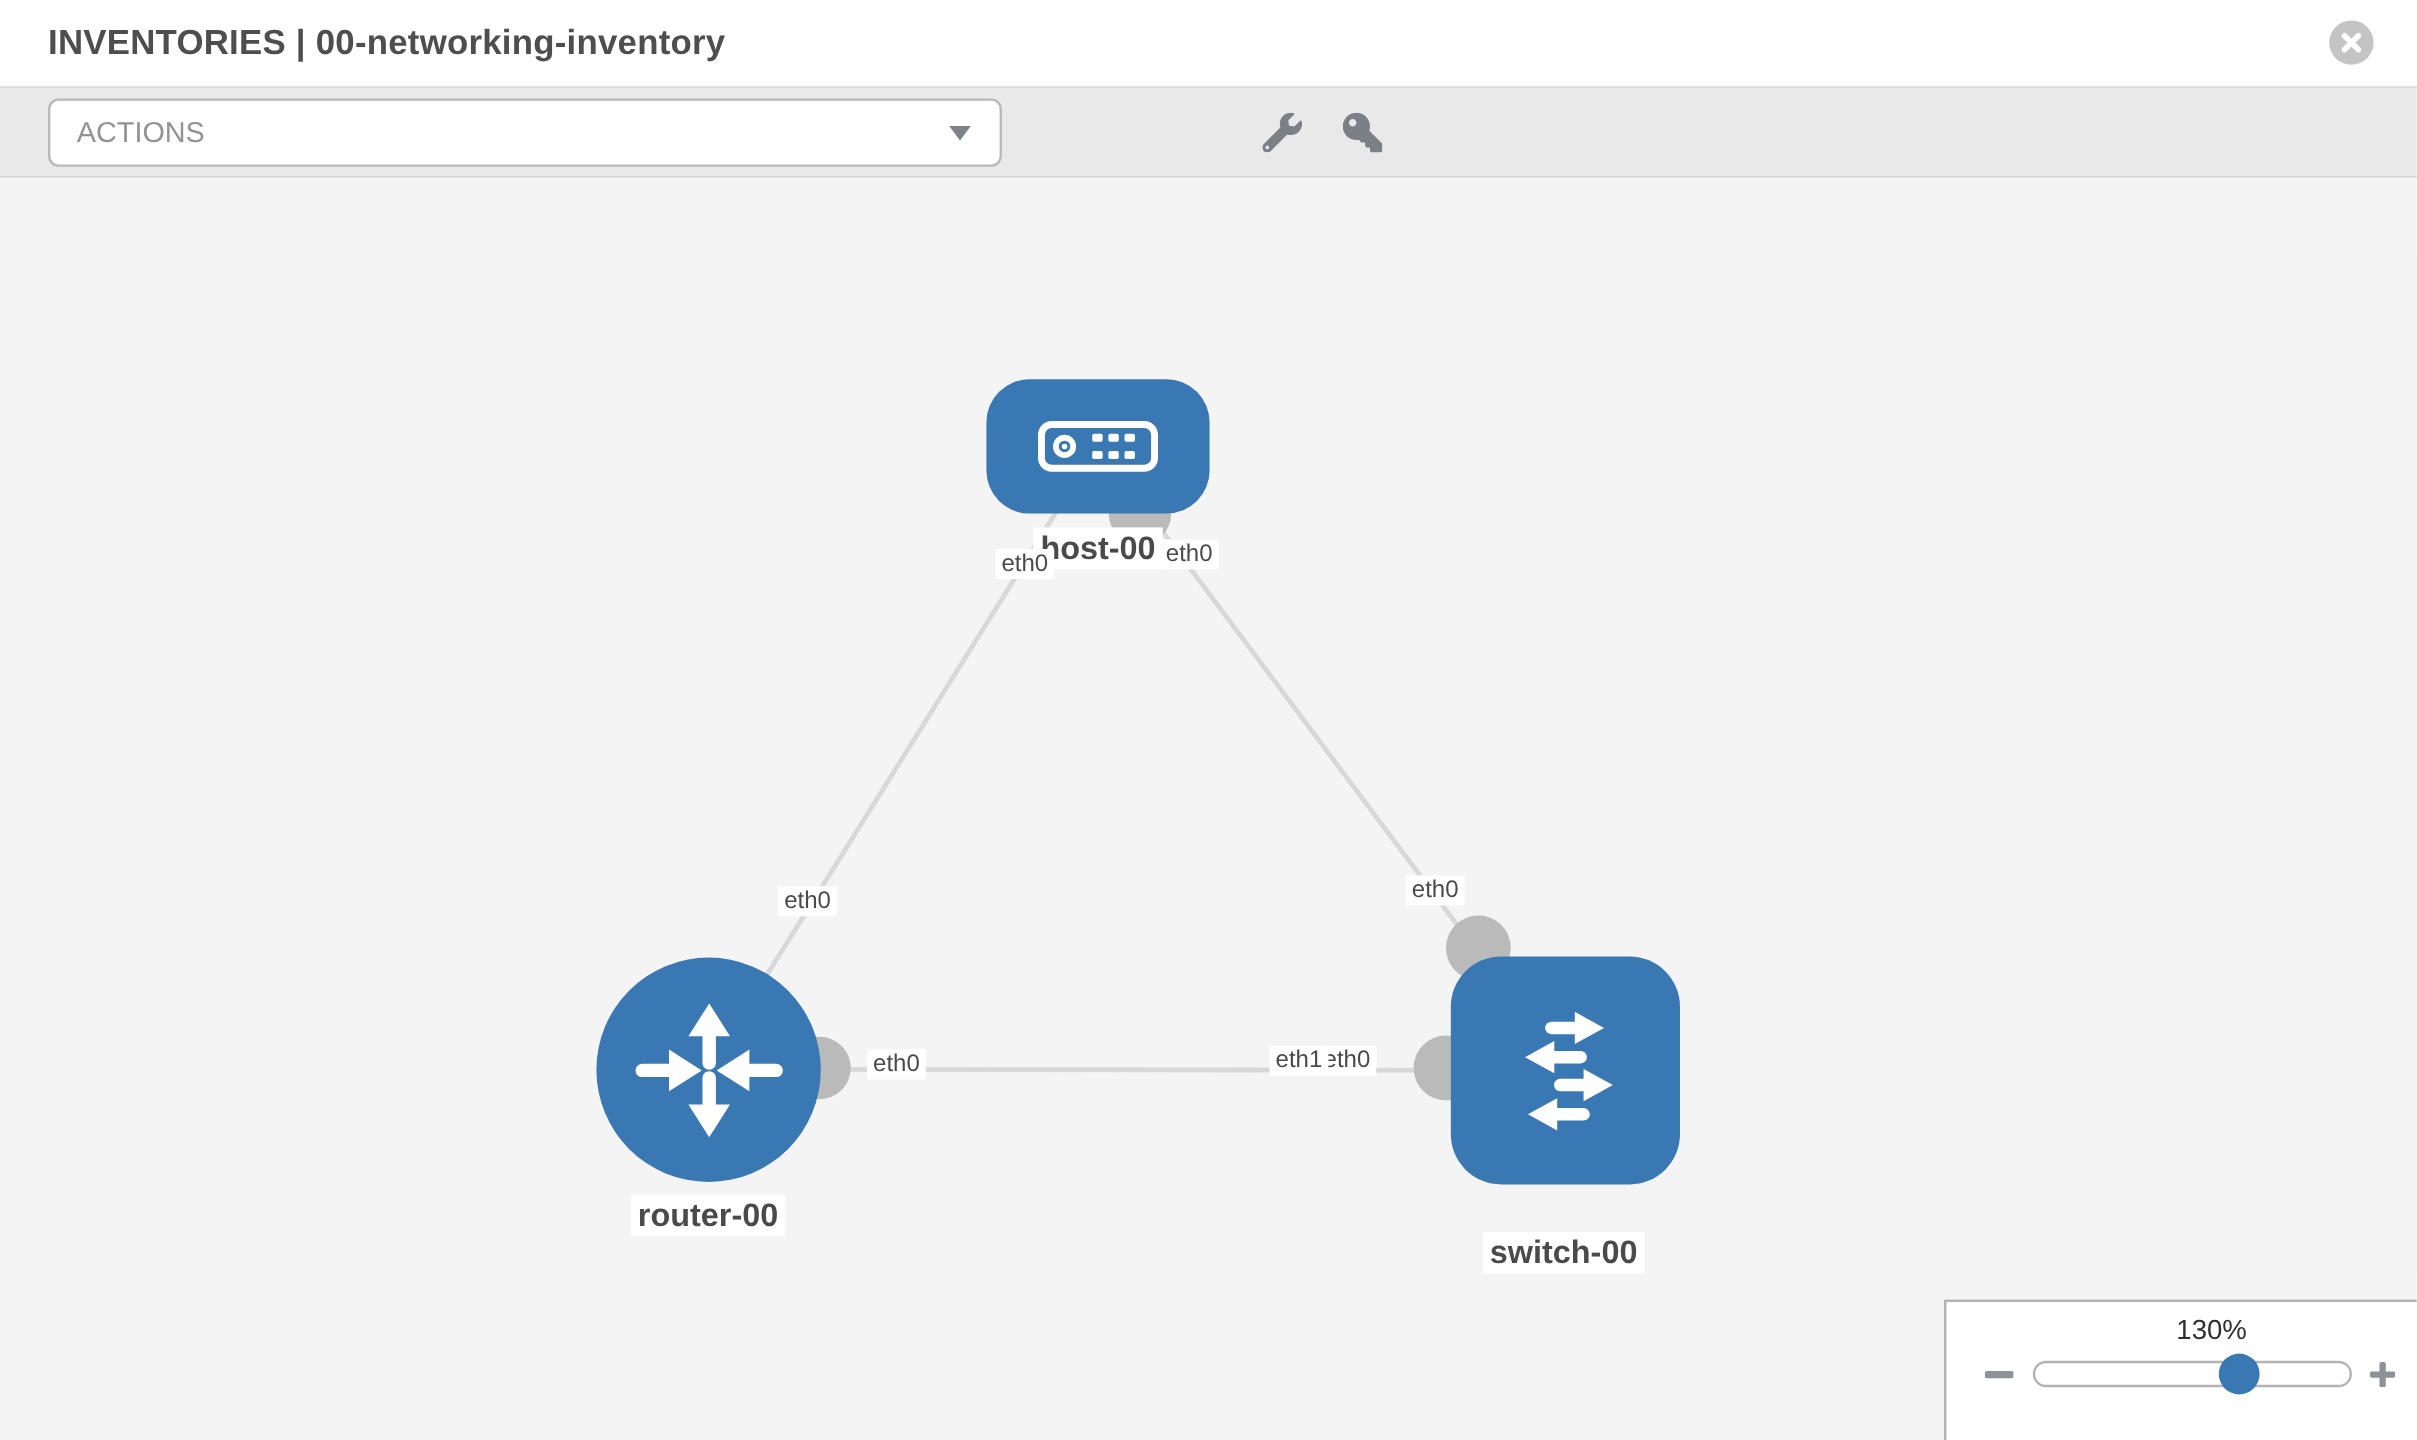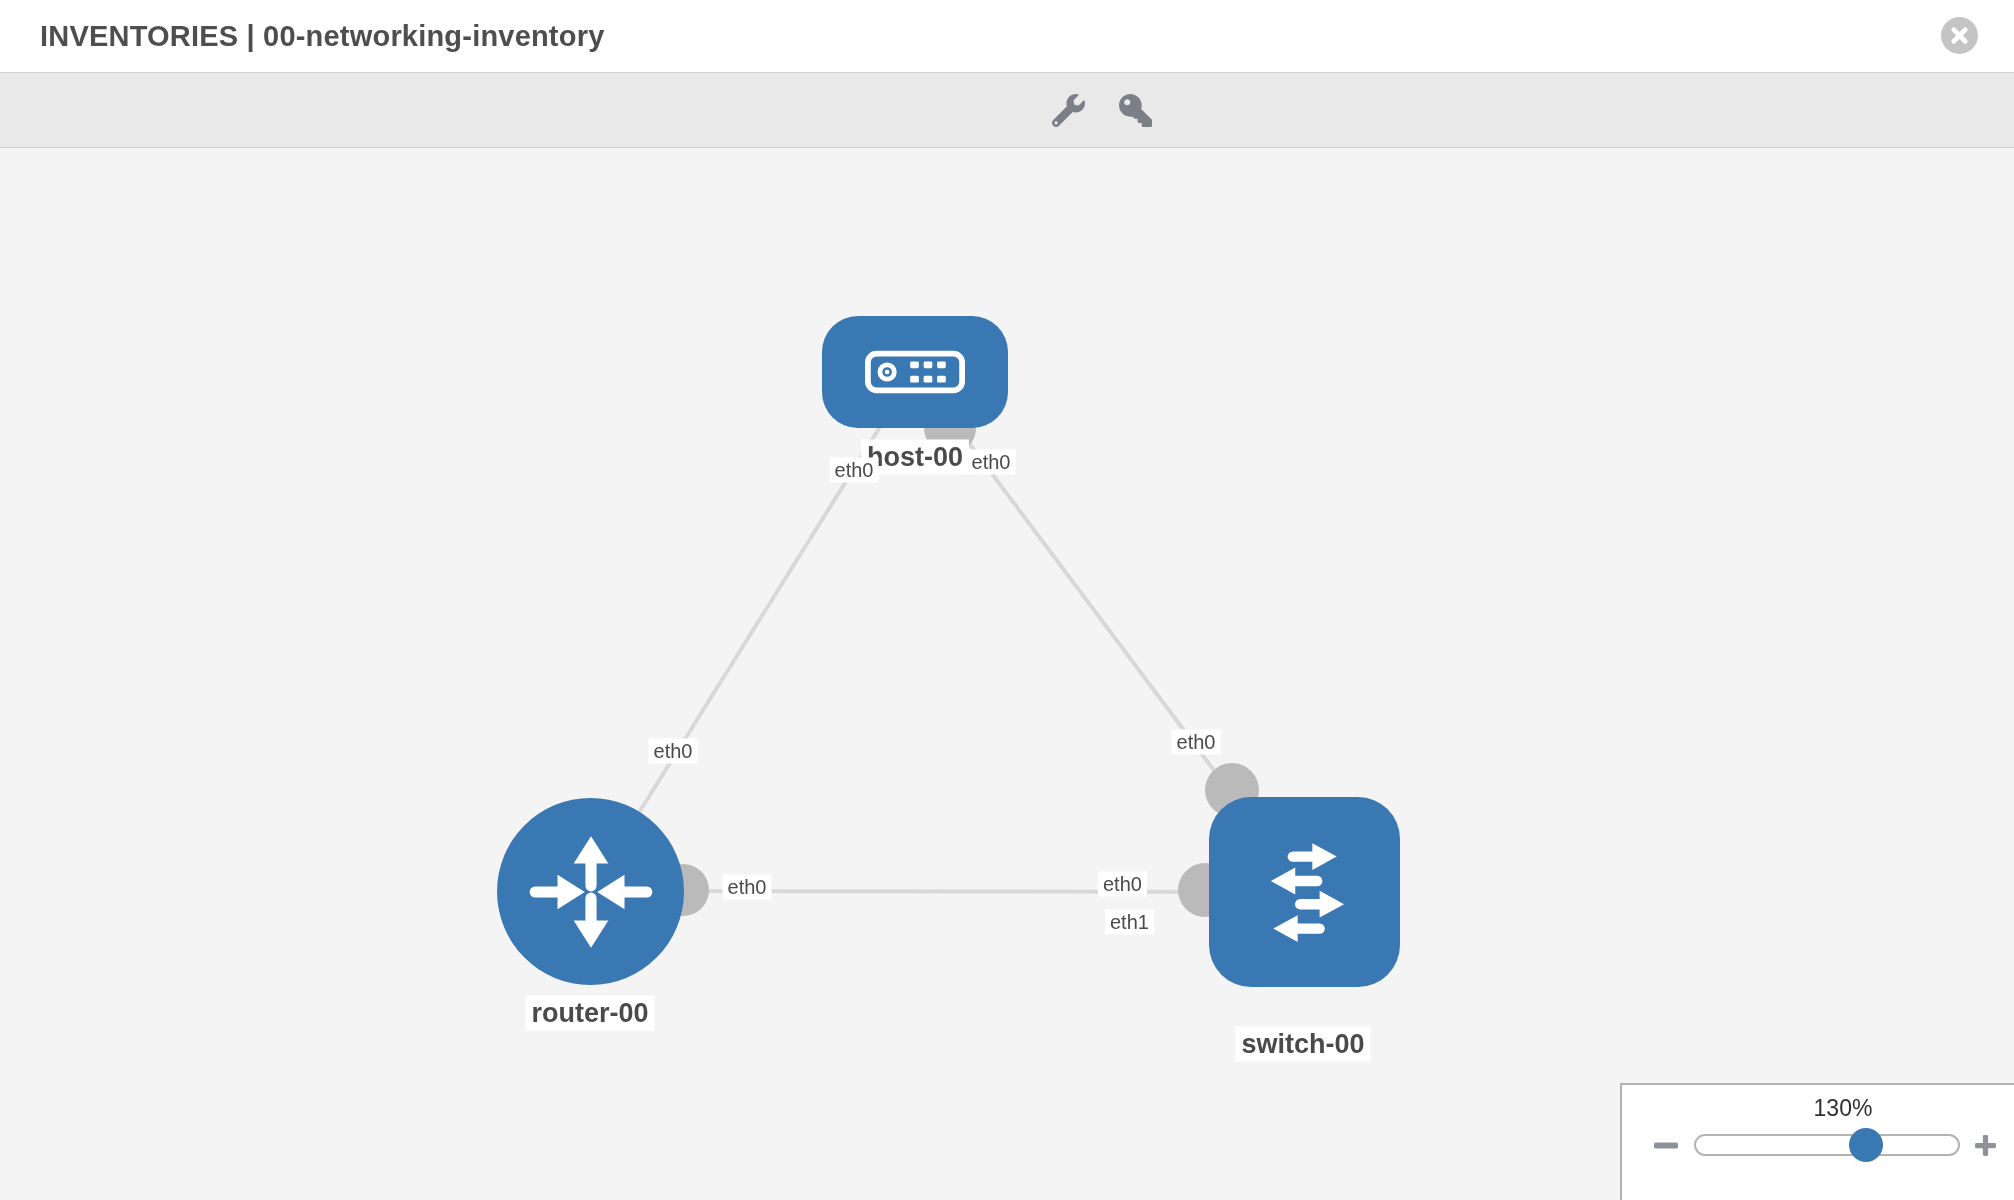--- a/index.html
+++ b/index.html
@@ -68,20 +68,24 @@
   <div class="page-title">INVENTORIES | 00-networking-inventory</div>
   <button class="close-btn">
     <svg width="19" height="19" viewBox="0 0 20 20">
       <line x1="4" y1="4" x2="16" y2="16" stroke="#fff" stroke-width="5" stroke-linecap="round"></line>
       <line x1="16" y1="4" x2="4" y2="16" stroke="#fff" stroke-width="5" stroke-linecap="round"></line>
     </svg>
   </button>
 </div>
 
 <div class="toolbar">
+  <div class="select-box actions-box">
+    <span class="sel-label">ACTIONS</span>
+    <span class="caret"></span>
+  </div>
 
   <button class="tool-icon-btn wrench-btn">
     <svg width="33" height="33" viewBox="0 0 512 512">
       <path fill="#7b8086" d="M507.73 109.1c-2.24-9.03-13.54-12.09-20.12-5.51l-74.36 74.36-67.88-11.31-11.31-67.88 74.36-74.36c6.62-6.62 3.43-17.9-5.66-20.16-47.38-11.74-99.55.91-136.58 37.93-39.64 39.64-50.55 97.1-34.05 147.2L18.74 402.76c-24.99 24.99-24.99 65.51 0 90.5 24.99 24.99 65.51 24.99 90.5 0l213.21-213.21c50.12 16.71 107.47 5.68 147.37-34.22 37.07-37.07 49.7-89.32 37.91-136.73zM64 472c-13.25 0-24-10.75-24-24 0-13.26 10.75-24 24-24s24 10.74 24 24c0 13.25-10.75 24-24 24z"></path>
     </svg>
   </button>
 
   <button class="tool-icon-btn key-btn">
     <svg width="33" height="33" viewBox="0 0 512 512">
       <g transform="scale(-1,1) translate(-512,0)">
@@ -151,21 +155,21 @@
   <span class="graph-label node-name" style="left:915px; top:309px;">host-00</span>
   <span class="graph-label node-name" style="left:590px; top:865px;">router-00</span>
   <span class="graph-label node-name" style="left:1303px; top:896px;">switch-00</span>
 
   <span class="graph-label if-label" style="left:854px; top:322px;">eth0</span>
   <span class="graph-label if-label" style="left:991px; top:314px;">eth0</span>
   <span class="graph-label if-label" style="left:673px; top:603px;">eth0</span>
   <span class="graph-label if-label" style="left:1196px; top:594px;">eth0</span>
   <span class="graph-label if-label" style="left:747px; top:739px;">eth0</span>
   <span class="graph-label if-label-edge" style="left:1098px; top:736px; z-index:3;">eth0</span>
-  <span class="graph-label if-label-edge" style="left:1105px; top:736px; z-index:4;margin-top:38px;">eth1</span>
+  <span class="graph-label if-label-edge" style="left:1058px; top:736px; z-index:4;">eth1</span>
 
   <div class="zoom-panel">
     <div class="zoom-level">130%</div>
     <button class="zoom-minus-btn">
       <svg width="24" height="9" viewBox="0 0 36 9">
         <rect x="0" y="0" width="36" height="9" rx="2.5" fill="#8d9298"></rect>
       </svg>
     </button>
     <div class="zoom-track">
       <div class="zoom-thumb"></div>

